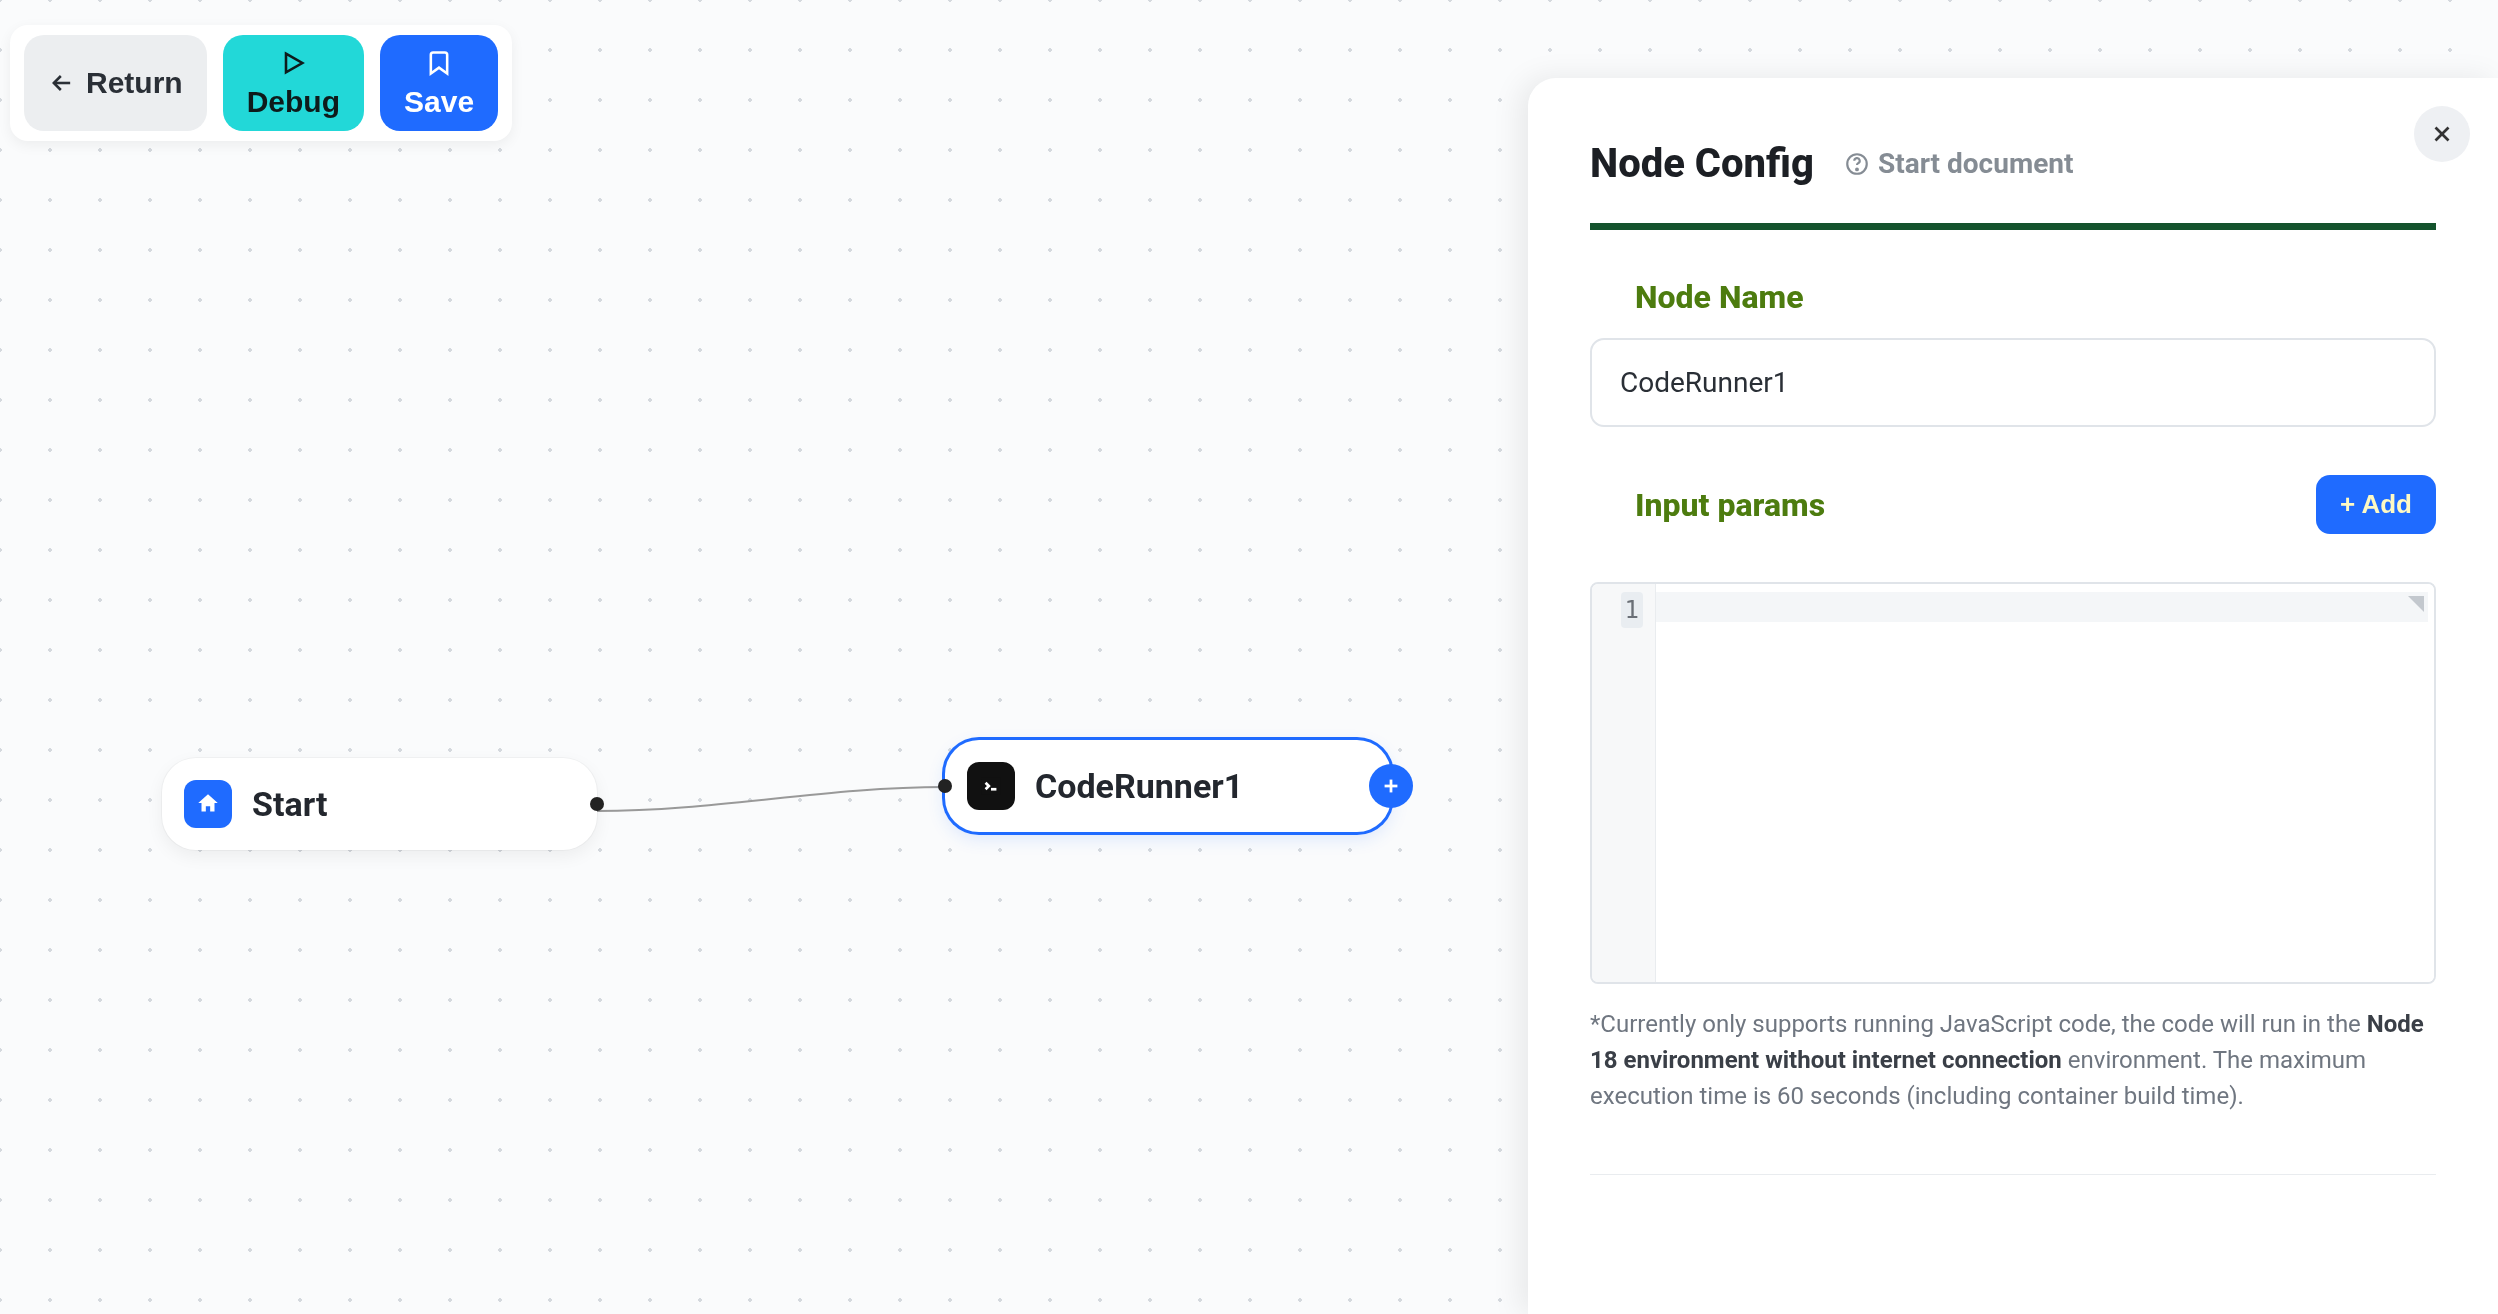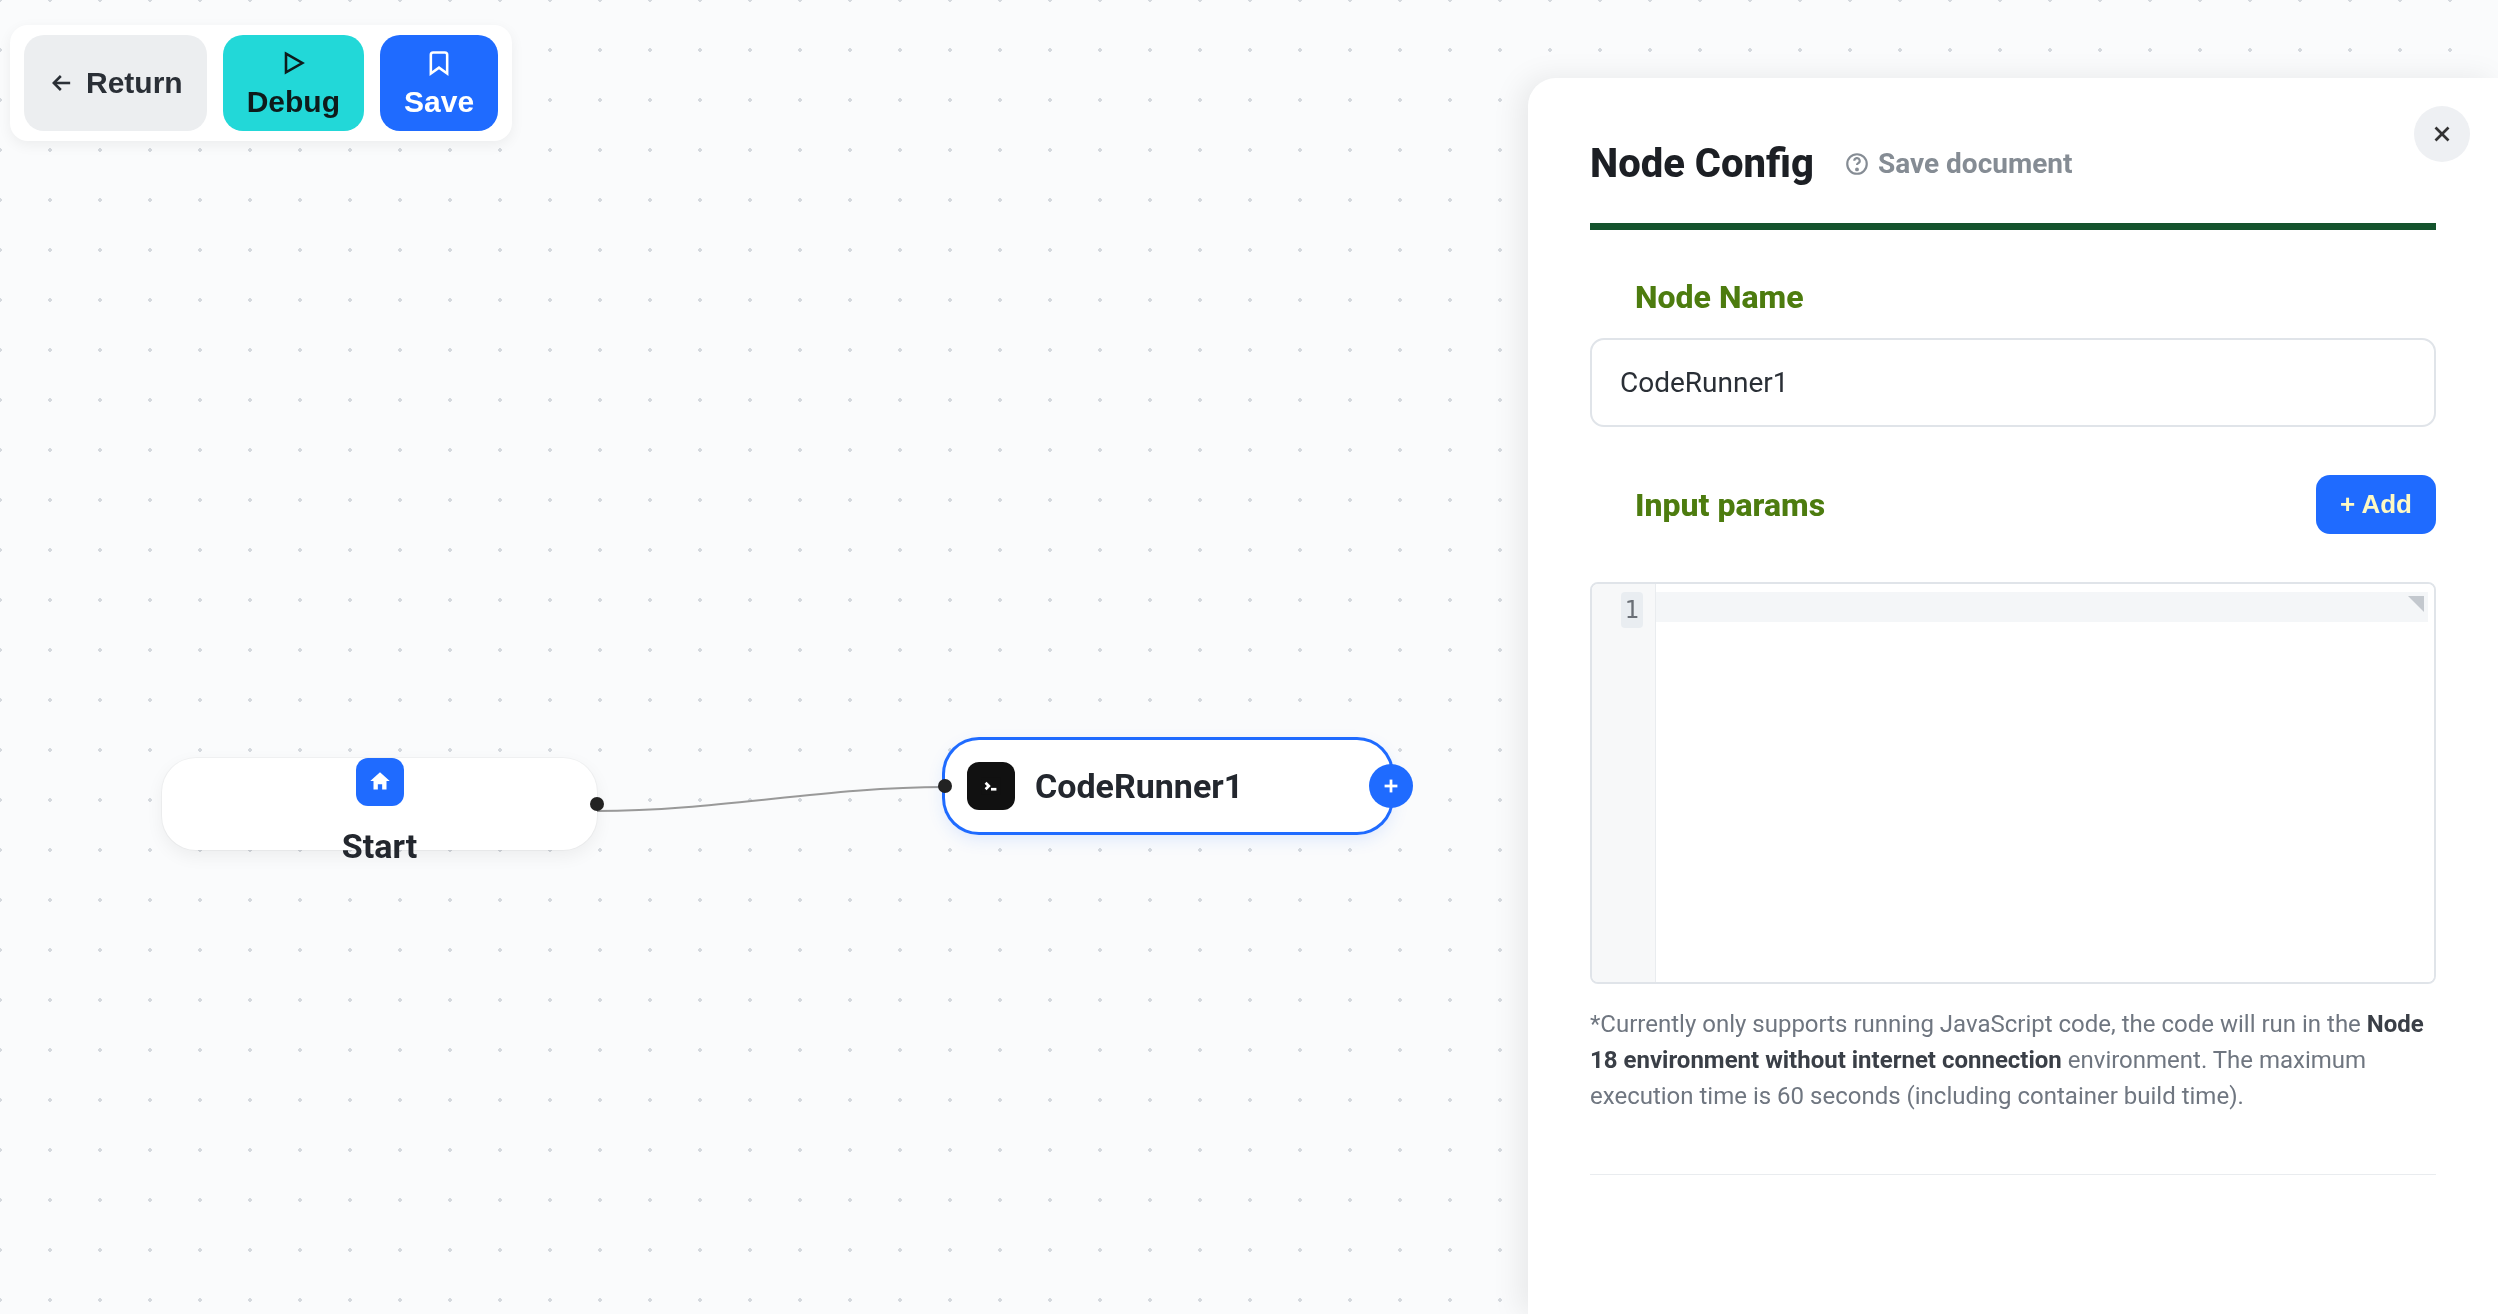--- a/index.html
+++ b/index.html
@@ -69,21 +69,21 @@
     .node.selected { box-shadow: 0 0 0 3px #1f6bff, 0 6px 18px rgba(31,107,255,0.15); }
     .node-icon {
       width: 48px; height: 48px;
       border-radius: 12px;
       display: flex; align-items: center; justify-content: center;
       flex-shrink: 0;
     }
     .node-icon.blue { background: #1f6bff; color: #fff; }
     .node-icon.black { background: #111; color: #fff; }
 
-    .node-start { top: 758px; left: 162px; width: 435px; flex-direction: column; }
+    .node-start { top: 758px; left: 162px; width: 435px; }
     .node-coderunner { top: 740px; left: 945px; width: 446px; }
 
     
     .port {
       position: absolute;
       width: 14px; height: 14px;
       background: #222;
       border-radius: 50%;
     }
     .port-out { right: -7px; top: 50%; transform: translateY(-50%); }
@@ -289,21 +289,21 @@
   </button>
 
   <div class="panel-header">
     <div class="panel-title">Node Config</div>
     <div class="help-link">
       <svg viewBox="0 0 24 24" fill="none" stroke="currentColor" stroke-width="2">
           <circle cx="12" cy="12" r="9"></circle>
           <path d="M9.5 9a2.5 2.5 0 1 1 3.5 2.3c-.8.4-1 1-1 1.7"></path>
           <circle cx="12" cy="17" r="0.8" fill="currentColor"></circle>
         </svg>
-      <span>Save document</span>
+      <span>Start document</span>
     </div>
   </div>
 
   <div class="section">
     <div class="section-header">
       <div class="section-title">Node Name</div>
     </div>
     <input class="text-input" type="text" value="CodeRunner1" style="">
   </div>
 

